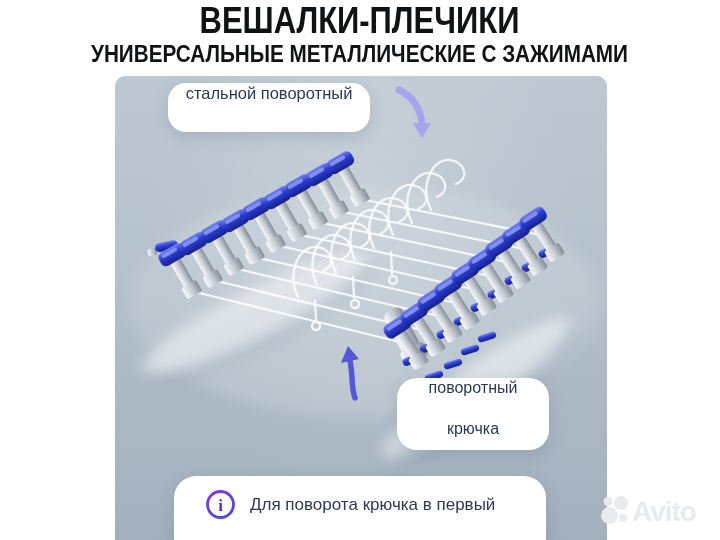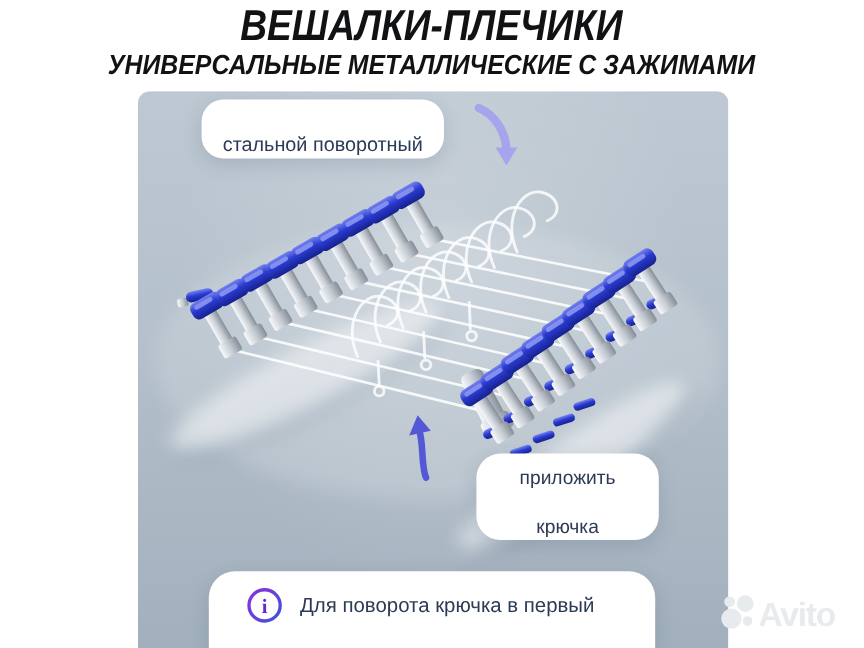--- a/index.html
+++ b/index.html
@@ -1,35 +1,35 @@
 <!DOCTYPE html>
 <html><head>
 <meta charset="utf-8">
 <style>
   html,body{margin:0;padding:0;}
   body{width:720px;height:540px;background:#ffffff;font-family:"Liberation Sans",sans-serif;overflow:hidden;}
   .canvas{position:relative;width:720px;height:540px;background:#ffffff;}
 
   
-  .hdr{position:absolute;left:0;top:2px;width:719px;text-align:center;color:#111214;font-style:italic;}
+  .hdr{position:absolute;left:0;top:2px;width:719px;text-align:center;color:#111214;}
   .hdr h1{margin:0;font-size:36px;font-weight:700;letter-spacing:0;line-height:1.08;
           transform:scaleX(.86);transform-origin:50% 50%;white-space:nowrap;}
   .hdr h2{margin:1px 0 0 0;font-size:23px;font-weight:700;line-height:1.05;
           transform:scaleX(.9);transform-origin:50% 50%;white-space:nowrap;}
 
   
   .photo{position:absolute;left:115px;top:76px;width:492px;height:464px;
          border-radius:10px 10px 0 0;overflow:hidden;
          background:radial-gradient(ellipse at 50% 30%, rgba(255,255,255,0.20), rgba(255,255,255,0) 62%),
                     linear-gradient(180deg,#bdc8d2 0%,#b4c0cb 45%,#a2b0bd 100%);}
   .photo svg.art{position:absolute;left:0;top:0;}
 
   
   .callout{position:absolute;background:#ffffff;color:#2c3a55;border-radius:18px;
-           box-shadow:0 5px 16px rgba(45,65,95,.16);display:flex;align-items:flex-end;justify-content:center;
+           box-shadow:0 5px 16px rgba(45,65,95,.16);display:flex;align-items:flex-start;justify-content:center;
            text-align:center;line-height:1.28;}
   .co-hook{left:53px;top:7px;width:202px;height:49px;font-size:16.5px;}
   .co-body{left:282px;top:302px;width:152px;height:72px;font-size:16px;border-radius:20px;}
   .co-note{left:59px;top:400px;width:372px;height:84px;border-radius:22px;
            justify-content:flex-start;text-align:left;align-items:flex-start;padding:0;font-size:17px;}
   .co-note .inner{display:flex;align-items:center;gap:14px;margin:13px 0 0 31px;}
   .co-note .txt{text-align:left;line-height:1.25;}
 
   .info-badge{width:31px;height:31px;flex:0 0 31px;position:relative;}
 
@@ -181,21 +181,21 @@
       <polygon points="26,39 44,39 35,54" fill="#a7a4ee"></polygon>
     </svg>
 
     <svg class="arrow arrow-up" width="32" height="58" viewBox="0 0 32 58" aria-hidden="true">
       <path d="M 18,54 C 14,44 16,30 13,17" fill="none" stroke="#5558d6" stroke-width="5.5" stroke-linecap="round"></path>
       <polygon points="4,19 22,15 11,2" fill="#5558d6"></polygon>
     </svg>
 
     <div class="callout co-body">
       <div>
-        <span>приложить</span><br>
+        <span>поворотный</span><br>
         <br>
         <span>крючка</span>
       </div>
     </div>
 
     <div class="callout co-note">
       <div class="inner">
         <span class="info-badge">
           <svg width="31" height="31" viewBox="0 0 31 31" aria-hidden="true">
             <defs>

